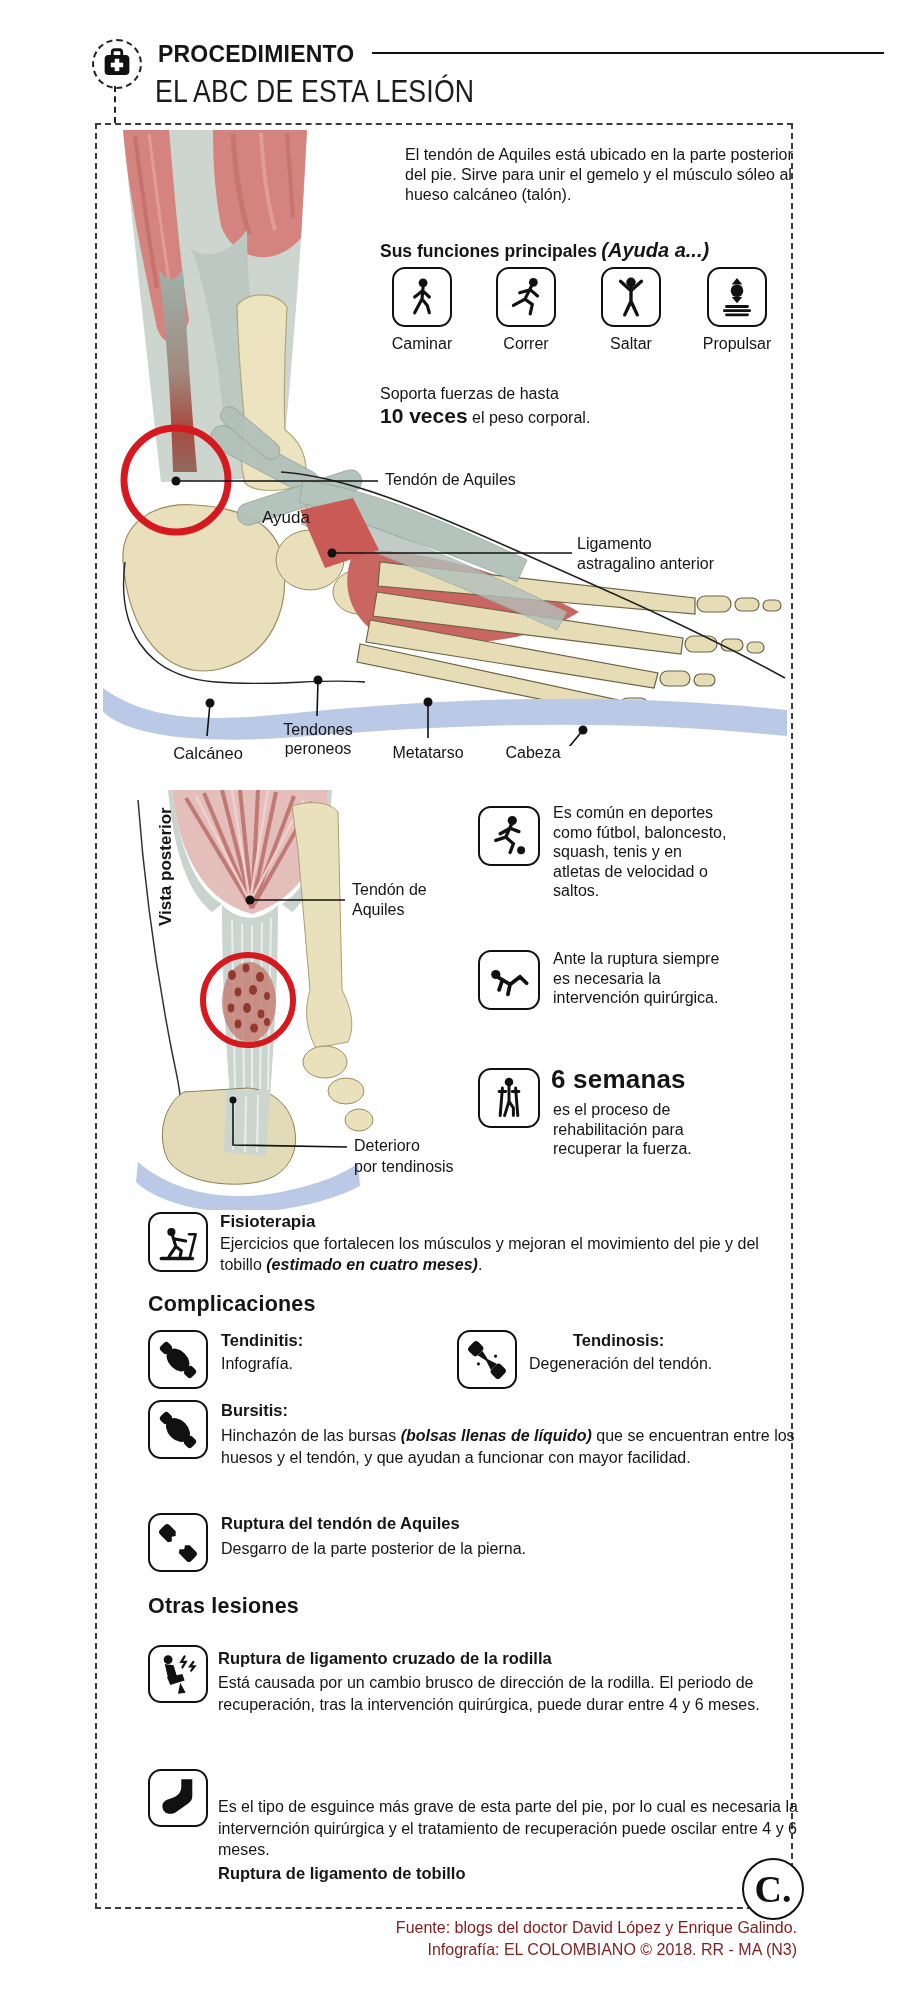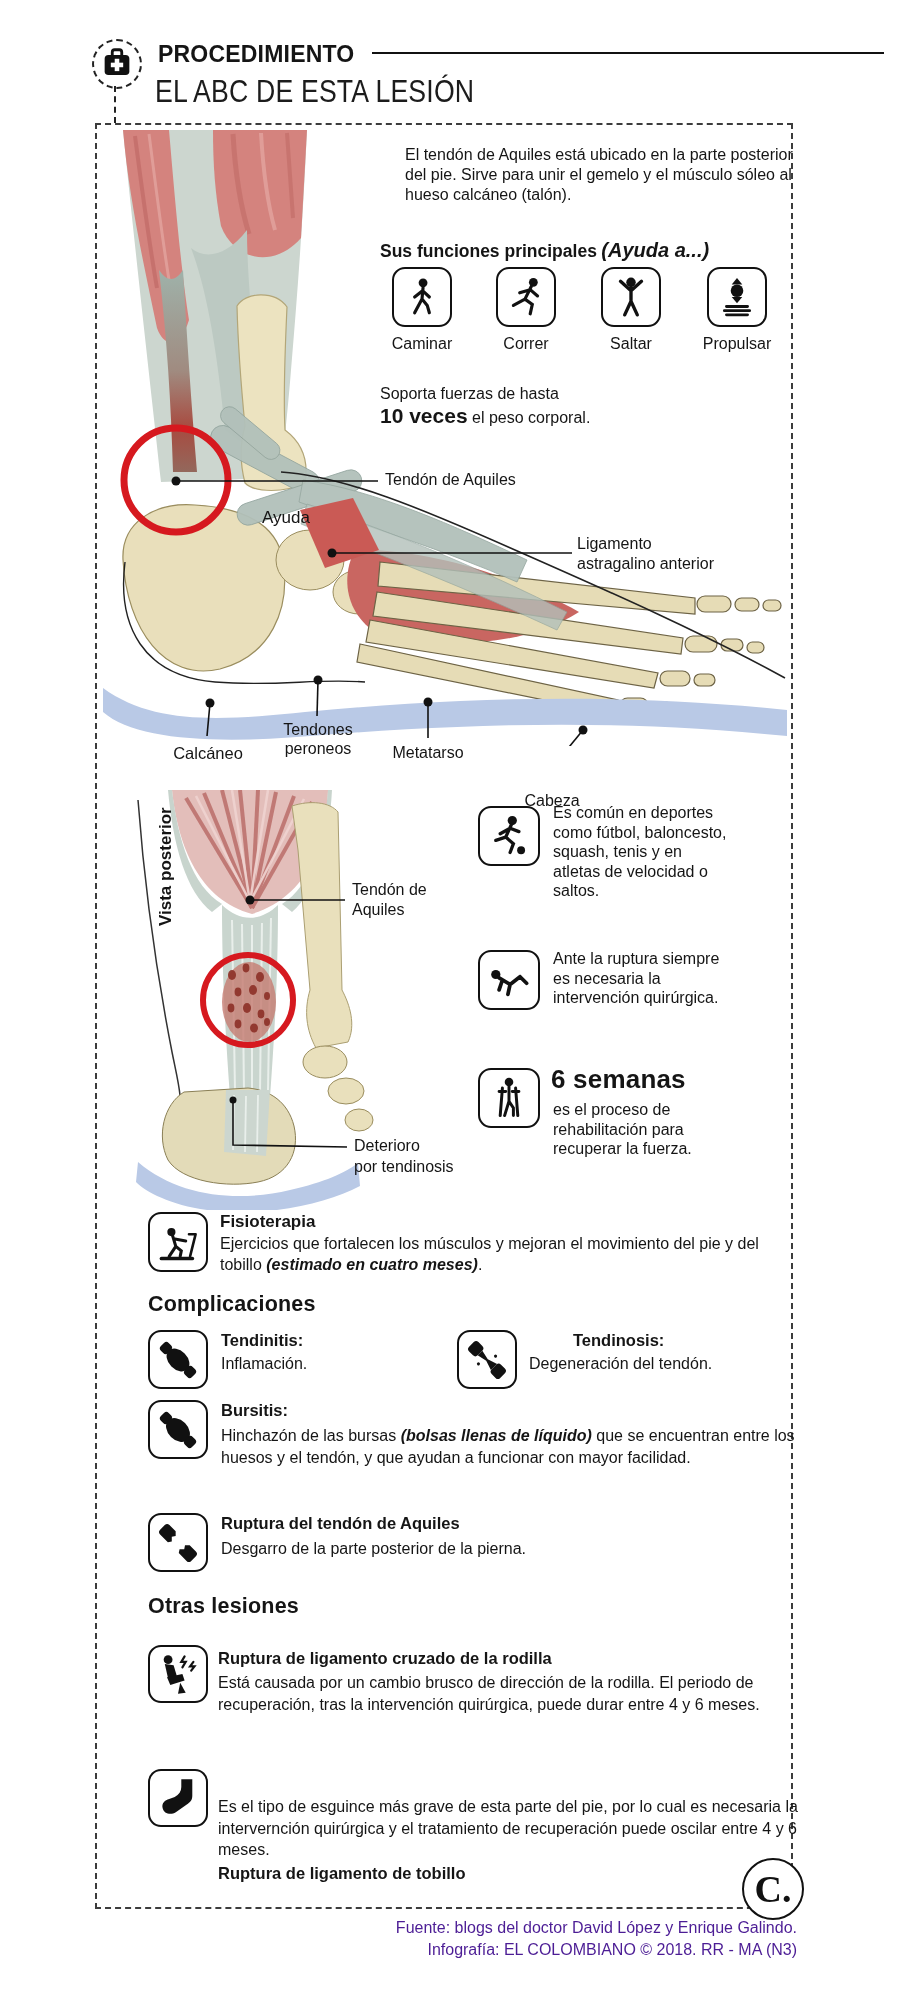--- a/index.html
+++ b/index.html
@@ -21,21 +21,21 @@
   .box-icon{border:2.5px solid #111;border-radius:13px;background:#fff;
             display:flex;align-items:center;justify-content:center;box-sizing:border-box;}
   .fn-label{font-size:16px;text-align:center;}
   .anat-label{font-size:16px;line-height:20px;}
   .anat-label.b{font-weight:400;}
   .center{text-align:center;}
   .value-big{font-size:26px;font-weight:800;letter-spacing:.2px;}
   .value-mid{font-size:21px;font-weight:800;}
   .note-bi{font-weight:700;font-style:italic;}
   .vertical{writing-mode:vertical-rl;transform:rotate(180deg);font-size:17px;font-weight:800;}
-  .footer{font-size:16px;line-height:22px;text-align:right;color:#4c1d95;}
+  .footer{font-size:16px;line-height:22px;text-align:right;color:#7f1d1d;}
   .logo-c{width:58px;height:58px;border:2.5px solid #111;border-radius:50%;background:#fff;
           display:flex;align-items:center;justify-content:center;z-index:6;
           font-family:"Liberation Serif",serif;font-weight:700;font-size:38px;color:#111;}
   svg{display:block;}
 </style>
 </head>
 <body>
 
 <div id="canvas">
 
@@ -145,21 +145,21 @@
   <div class="abs anat-label" style="left:577px;top:534px;">
     <div>Ligamento</div>
     <div>astragalino anterior</div>
   </div>
   <div class="abs anat-label center" style="left:166px;top:743px;width:84px;font-size:16.5px;">Calcáneo</div>
   <div class="abs anat-label center" style="left:277px;top:720px;width:82px;line-height:19px;">
     <div>Tendones</div>
     <div>peroneos</div>
   </div>
   <div class="abs anat-label b center" style="left:386px;top:743px;width:84px;">Metatarso</div>
-  <div class="abs anat-label b center" style="left:510px;top:743px;width:84px;margin-top:48px;">Cabeza</div>
+  <div class="abs anat-label b center" style="left:491px;top:743px;width:84px;">Cabeza</div>
 
   <div class="abs body-txt" style="left:380px;top:145px;width:410px;margin-left:25px;">El tendón de Aquiles está ubicado en la parte posterior del pie. Sirve para unir el gemelo y el músculo sóleo al hueso calcáneo (talón).</div>
 
   <div class="abs" style="left:380px;top:239px;">
     <span class="sec-head">Sus funciones principales</span>
     <span class="sec-note">(Ayuda a...)</span>
   </div>
 
   <div class="abs box-icon" style="left:392px;top:267px;width:60px;height:60px;">
     <svg width="42" height="42" viewBox="0 0 40 40">
@@ -325,21 +325,21 @@
   <div class="abs box-icon" style="left:148px;top:1330px;width:60px;height:59px;">
     <svg width="44" height="44" viewBox="0 0 40 40">
       <g transform="rotate(-45 20 20)" fill="#111">
         <rect x="15" y="0" width="10" height="9" rx="3"></rect>
         <ellipse cx="20" cy="20" rx="8.5" ry="12"></ellipse>
         <rect x="15" y="31" width="10" height="9" rx="3"></rect>
       </g>
     </svg>
   </div>
   <div class="abs item-title" style="left:221px;top:1331px;">Tendinitis:</div>
-  <div class="abs body-txt" style="left:221px;top:1354px;">Inflamación.</div>
+  <div class="abs body-txt" style="left:221px;top:1354px;">Infografía.</div>
 
   <div class="abs box-icon" style="left:457px;top:1330px;width:60px;height:59px;">
     <svg width="44" height="44" viewBox="0 0 40 40">
       <g transform="rotate(-45 20 20)" fill="#111">
         <rect x="14" y="0" width="12" height="11" rx="3"></rect>
         <path d="M17,11 L23,11 L21,20 L24,29 L16,29 L19,20 Z"></path>
         <rect x="14" y="29" width="12" height="11" rx="3"></rect>
         <circle cx="12" cy="17" r="1.4"></circle>
           <circle cx="28" cy="23" r="1.4"></circle>
       </g>

